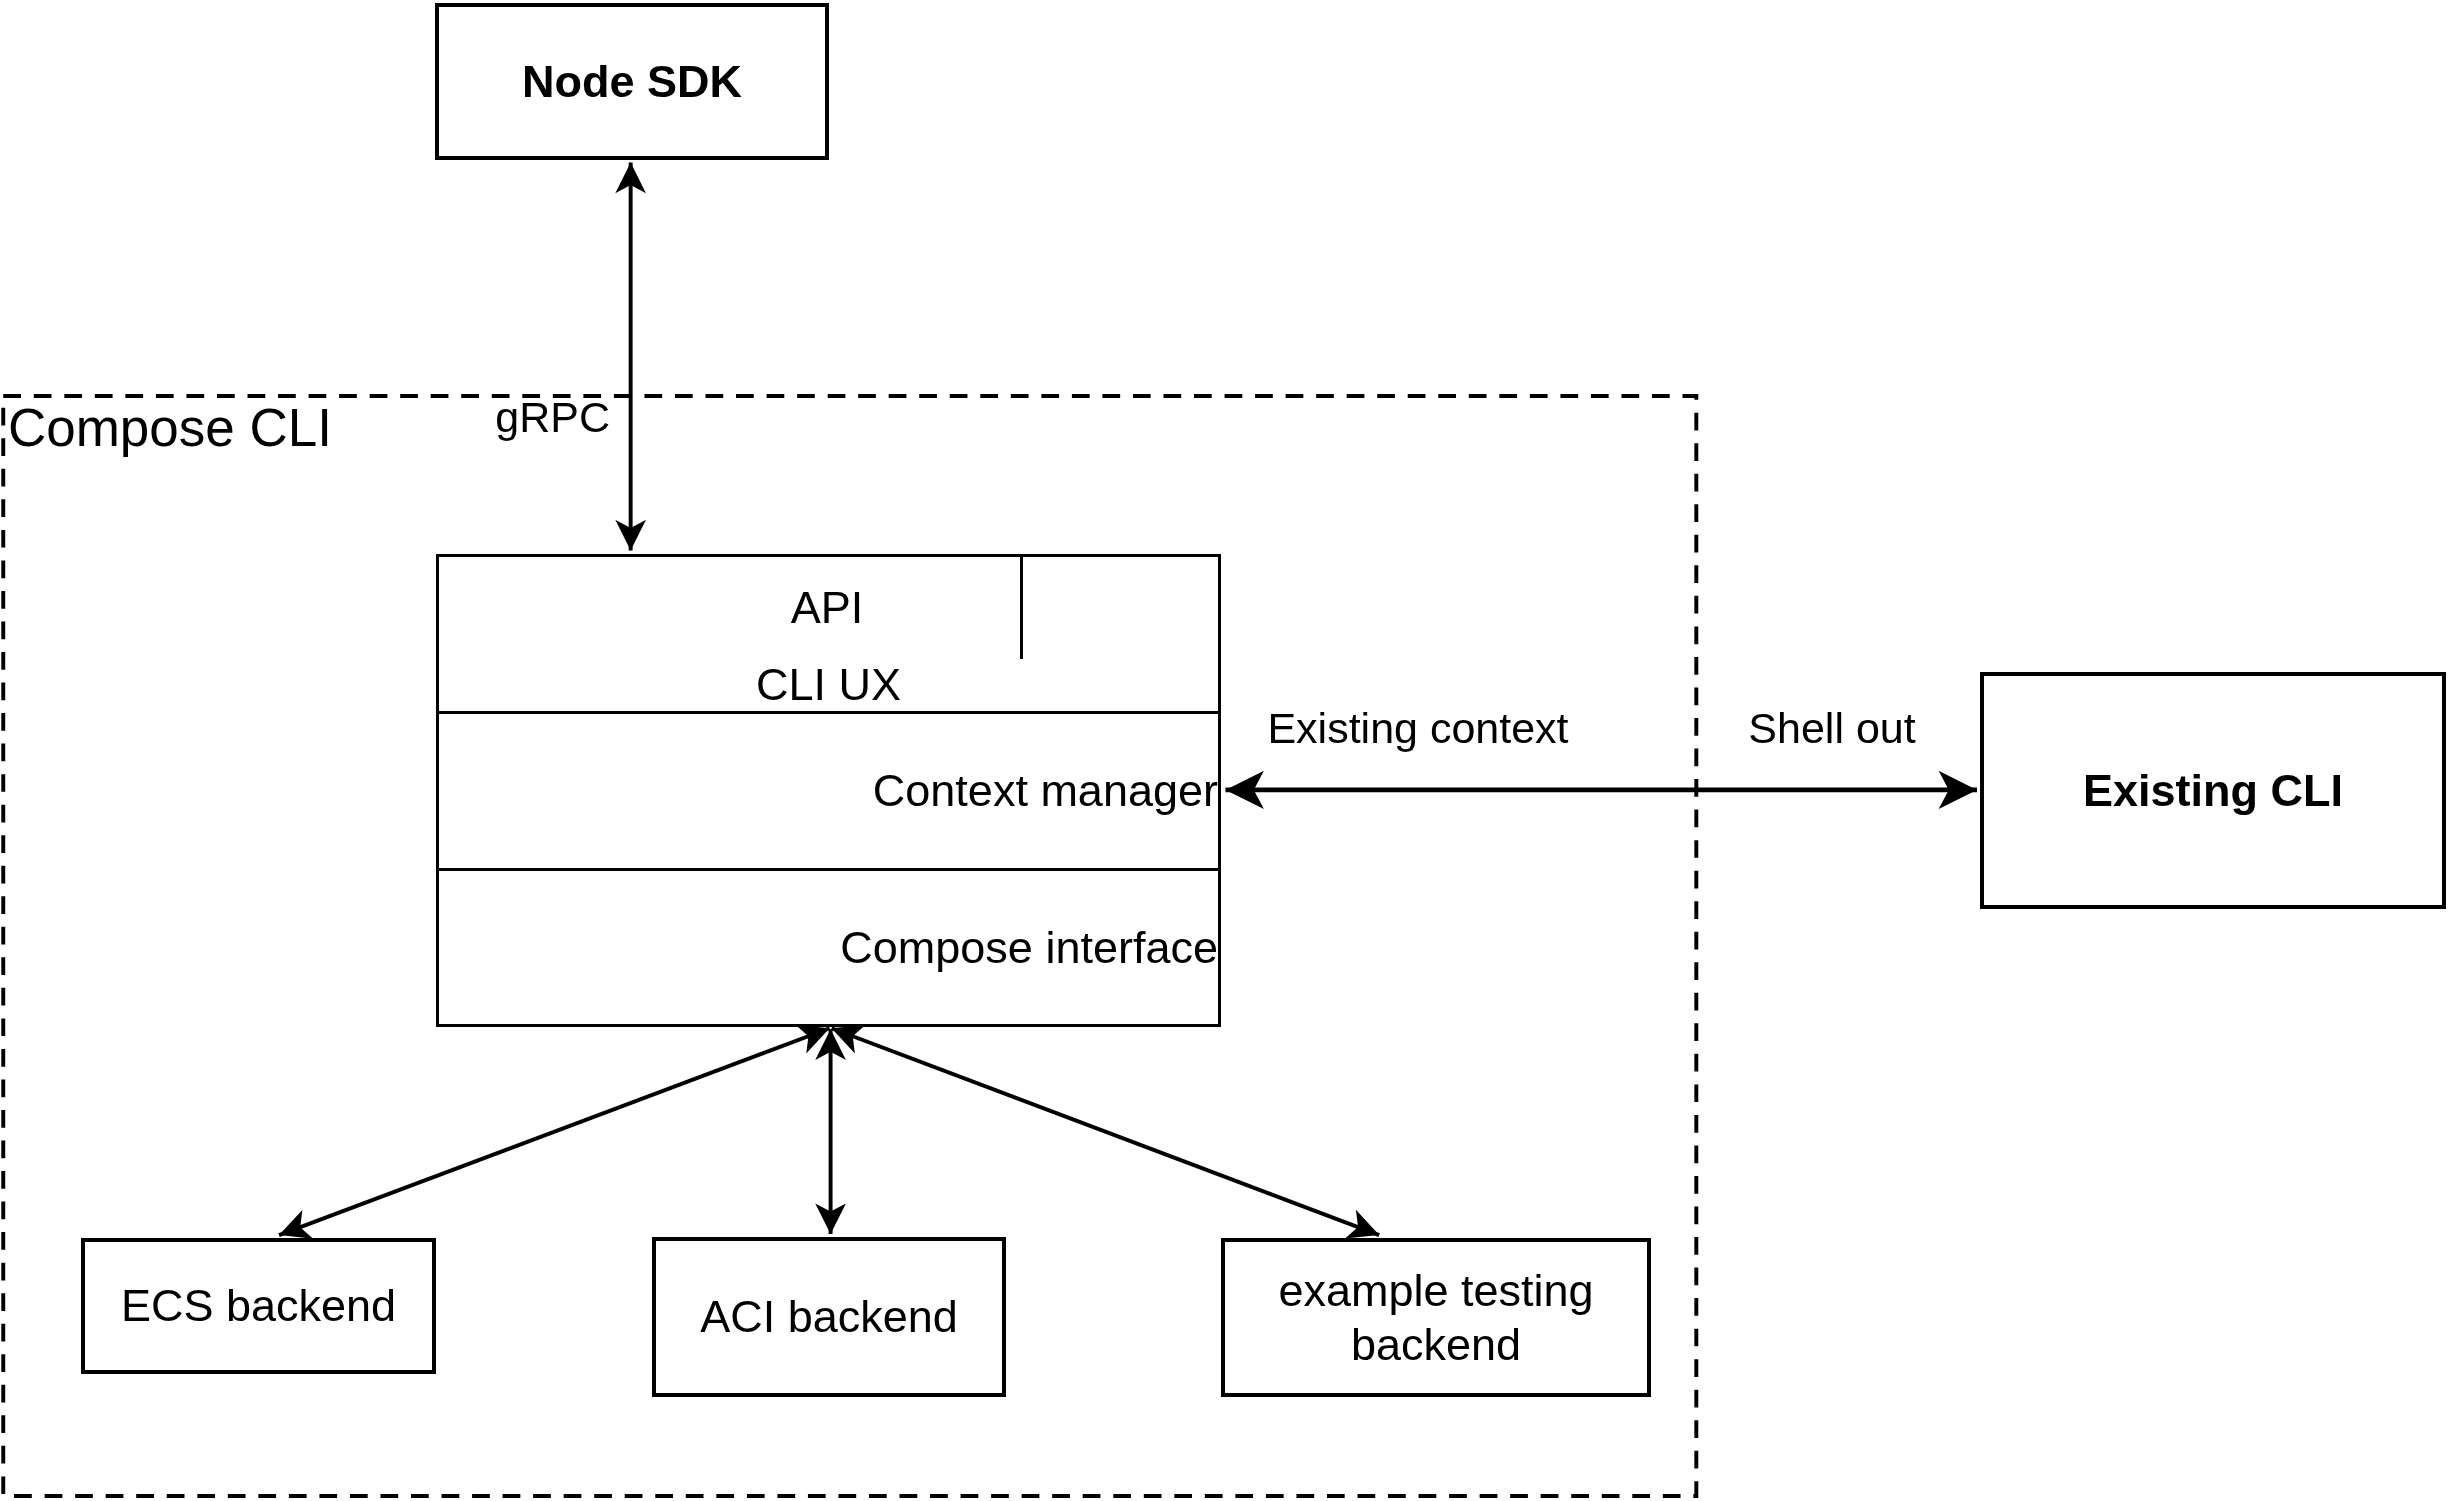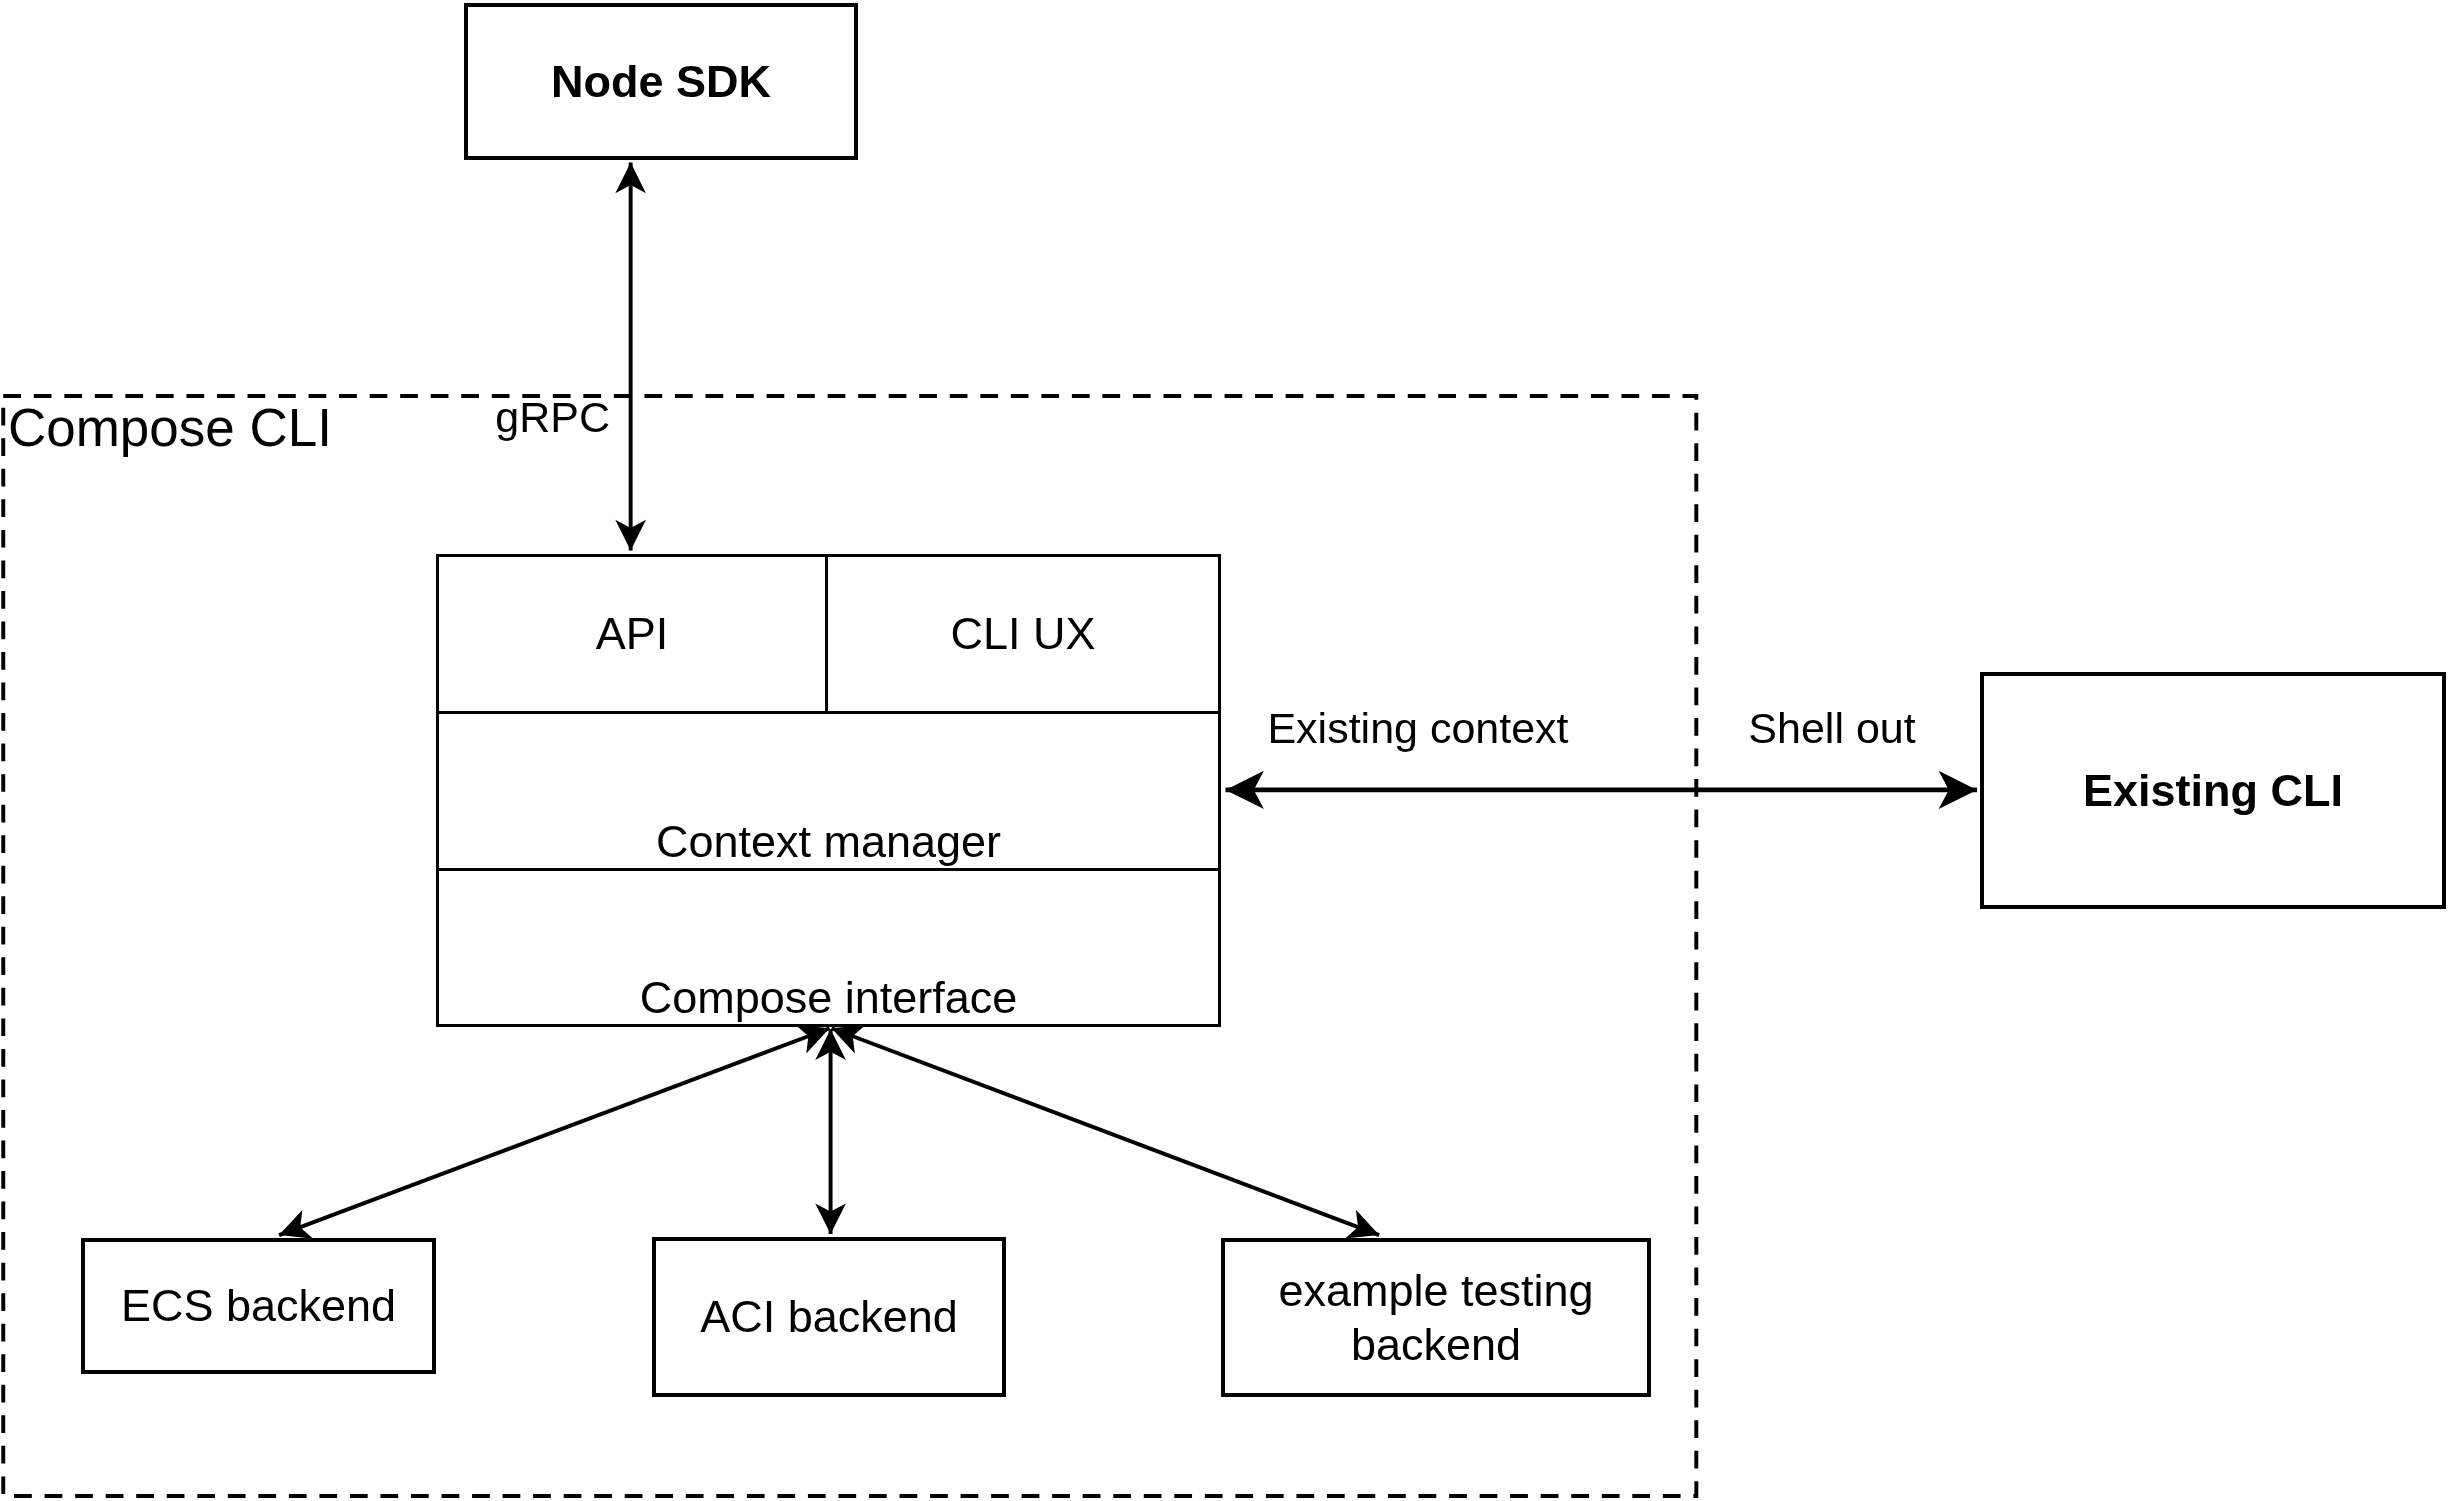--- a/index.html
+++ b/index.html
@@ -47,20 +47,21 @@
     display: flex;
     flex-direction: column;
     font-size: 45px;
     z-index: 1;
   }
   .stack .row {
     box-sizing: border-box;
     display: flex;
     align-items: center;
     justify-content: center;
+    flex-direction: column;
   }
   .stack .row.split { padding: 0; }
   .stack .cell {
     box-sizing: border-box;
     height: 100%;
     display: flex;
     align-items: center;
     justify-content: center;
   }
   .stack .row + .row { border-top: 3.9px solid #000000; align-items: flex-end; }
@@ -109,21 +110,21 @@
 
     <line x1="842" y1="1044" x2="283" y2="1254" stroke="#000000" stroke-width="4" marker-start="url(#ah-start)" marker-end="url(#ah-end)"></line>
 
     <line x1="843" y1="1045" x2="843" y2="1253" stroke="#000000" stroke-width="4" marker-start="url(#ah-start)" marker-end="url(#ah-end)"></line>
 
     <line x1="844" y1="1044" x2="1400" y2="1254" stroke="#000000" stroke-width="4" marker-start="url(#ah-start)" marker-end="url(#ah-end)"></line>
   </svg>
 
   <div class="container-label">Compose CLI</div>
 
-  <div class="box bold" style="left:435px; top:3px; width:394px; height:157px;margin-left:29px;">
+  <div class="box bold" style="left:435px; top:3px; width:394px; height:157px;">
     <span>Node SDK</span>
   </div>
 
   <div class="stack" style="left:436px; top:554px; width:785px; height:473px;">
     <div class="row split" style="height:154px; flex:0 0 auto;">
       <div class="cell" style="width:389px; border-right:3.9px solid #000000;">
         <span>API</span>
       </div>
       <div class="cell" style="flex:1;">
         <span>CLI UX</span>

